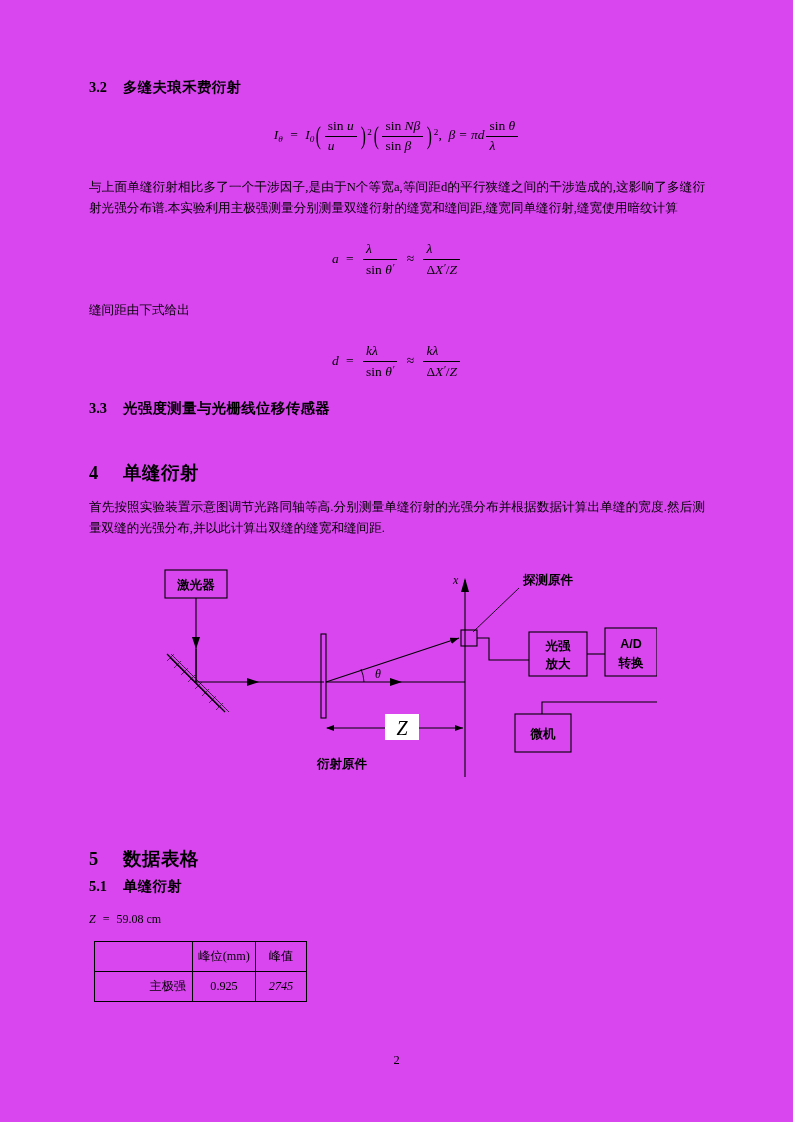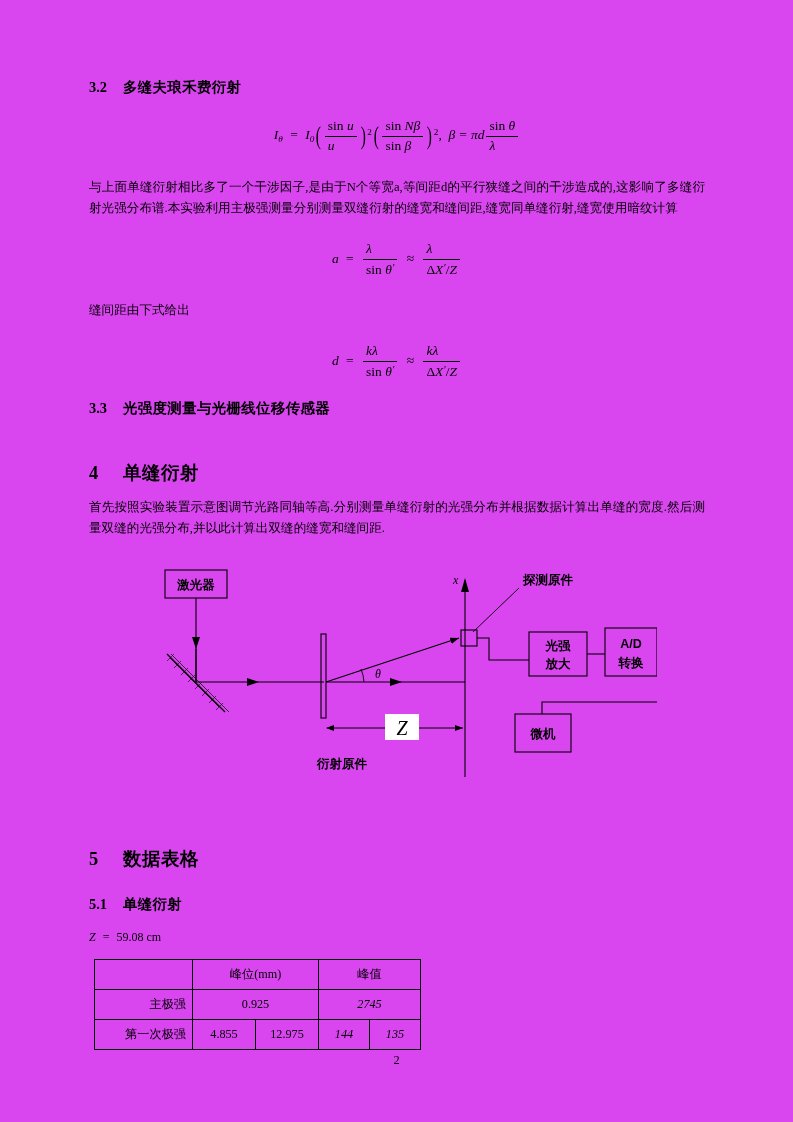--- a/index.html
+++ b/index.html
@@ -45,21 +45,21 @@
     display: flex;
     align-items: baseline;
   }
   .h1 .num { width: 34px; flex: 0 0 34px; }
   .h1 .ttl { letter-spacing: 0.6px; }
 
   .sec32 { margin-top: 0px; }
   .sec33 { margin-top: 8px; }
   .sec4  { margin-top: 42px; }
   .sec5  { margin-top: 52px; }
-  .sec51 { margin-top: 24px; }
+  .sec51 { margin-top: 6px; }
 
   
   p.body {
     font-size: 12.6px;
     line-height: 1.72;
     margin: 12px 0 0 0;
     text-align: justify;
     text-justify: inter-ideograph;
   }
   p.tight { margin-top: 11px; }
@@ -328,26 +328,19 @@
         <tr>
           <td class="lbl"></td>
           <td colspan="2">峰位(mm)</td>
           <td colspan="2">峰值</td>
         </tr>
         <tr>
           <td class="lbl">主极强</td>
           <td colspan="2" class="w-pos">0.925</td>
           <td colspan="2" class="w-val">2745</td>
         </tr>
-        <tr>
-          <td class="lbl">第一次极强</td>
-          <td class="w-pos">4.855</td>
-          <td class="w-pos">12.975</td>
-          <td class="w-val">144</td>
-          <td class="w-val">135</td>
-        </tr>
       </tbody>
     </table>
 
   </div>
 
   <div class="pageno">2</div>
 </div>
 
 </body></html>

